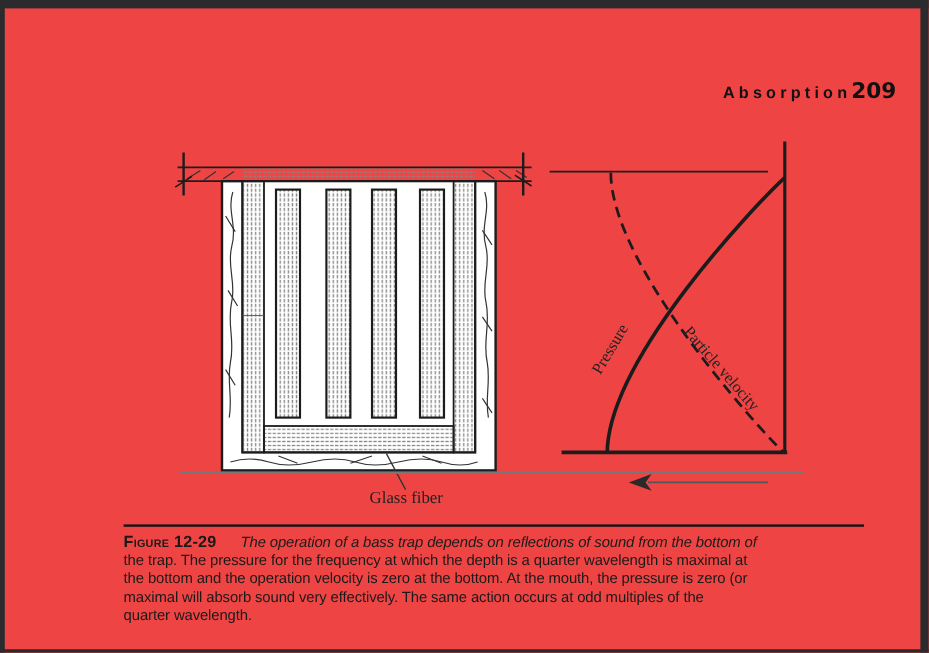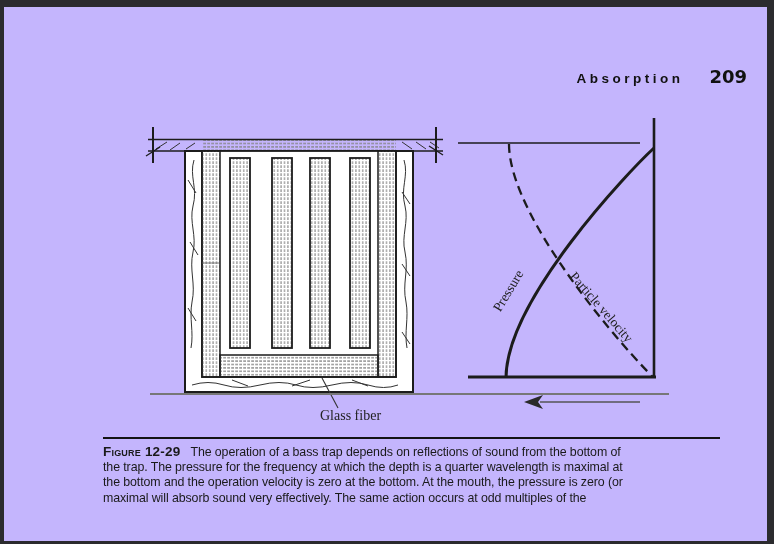--- a/index.html
+++ b/index.html
@@ -1,63 +1,63 @@
 <!DOCTYPE html>
 <html><head>
 <meta charset="utf-8">
 <style>
   html,body{margin:0;padding:0;background:#4a4a4a;}
   .page{
-    position:relative;width:774px;height:544px;background:#c4b5fd;
+    position:relative;width:774px;height:544px;background:#ef4444;
     overflow:hidden;font-family:"Liberation Sans",sans-serif;color:#1c1c1c;
   }
   
   .frame{position:absolute;background:#2b2b2e;}
   .frame-top{left:0;top:0;width:774px;height:7px;}
   .frame-left{left:0;top:0;width:4px;height:544px;}
   .frame-right{left:767px;top:0;width:7px;height:544px;}
   .frame-bottom{left:0;top:541px;width:774px;height:3px;}
 
   
   .running-head{
     position:absolute;top:66px;left:0;width:757px;
     display:flex;justify-content:flex-end;align-items:baseline;
     padding-right:10px;box-sizing:border-box;
   }
   .section-title{
     font-weight:700;font-size:13.5px;letter-spacing:3.5px;color:#111;
   }
   .page-number{
-    font-weight:700;font-size:18px;margin-left:26px;color:#111;
+    font-weight:700;font-size:18px;color:#111;
     font-family:"DejaVu Sans","Liberation Sans",sans-serif;
   }
 
   .diagram-svg{position:absolute;left:140px;top:118px;}
   .graph-svg{position:absolute;left:450px;top:110px;}
 
   .ground-line{
     position:absolute;left:150px;top:393px;width:519px;height:1.5px;
     background:#777;
   }
 
   .glass-fiber-label{
     position:absolute;left:308px;top:408px;
-    font-family:"Liberation Serif",serif;font-size:14px;color:#222;margin-left:12px;
+    font-family:"Liberation Serif",serif;font-size:14px;color:#222;
   }
 
   .caption{
     position:absolute;left:103px;top:437px;width:617px;
     border-top:2px solid #141414;padding-top:5px;
     font-size:12.4px;line-height:15.2px;color:#1a1a1a;letter-spacing:-0.1px;
   }
   .caption .line{white-space:nowrap;}
   .fig-label{
     font-variant:small-caps;font-weight:700;font-size:13.5px;letter-spacing:0.2px;text-align:right;
   }
-  .after-label{margin-left:10px;}
+  .after-label{margin-left:20px;font-style:italic;}
 
   svg text.curve-label{
     font-family:"Liberation Serif",serif;font-size:13.5px;fill:#222;
   }
 </style>
 </head>
 <body>
 
 <div class="page">
 
@@ -150,15 +150,16 @@
 
   <div class="glass-fiber-label">Glass fiber</div>
 
   <div class="caption">
     <div class="line">
       <span class="fig-label">Figure 12-29</span><span class="after-label">The operation of a bass trap depends on reflections of sound from the bottom of</span>
     </div>
     <div class="line">the trap. The pressure for the frequency at which the depth is a quarter wavelength is maximal at</div>
     <div class="line">the bottom and the operation velocity is zero at the bottom. At the mouth, the pressure is zero (or</div>
     <div class="line">maximal will absorb sound very effectively. The same action occurs at odd multiples of the</div>
+    <div class="line">quarter wavelength.</div>
   </div>
 
 </div>
 
 </body></html>

